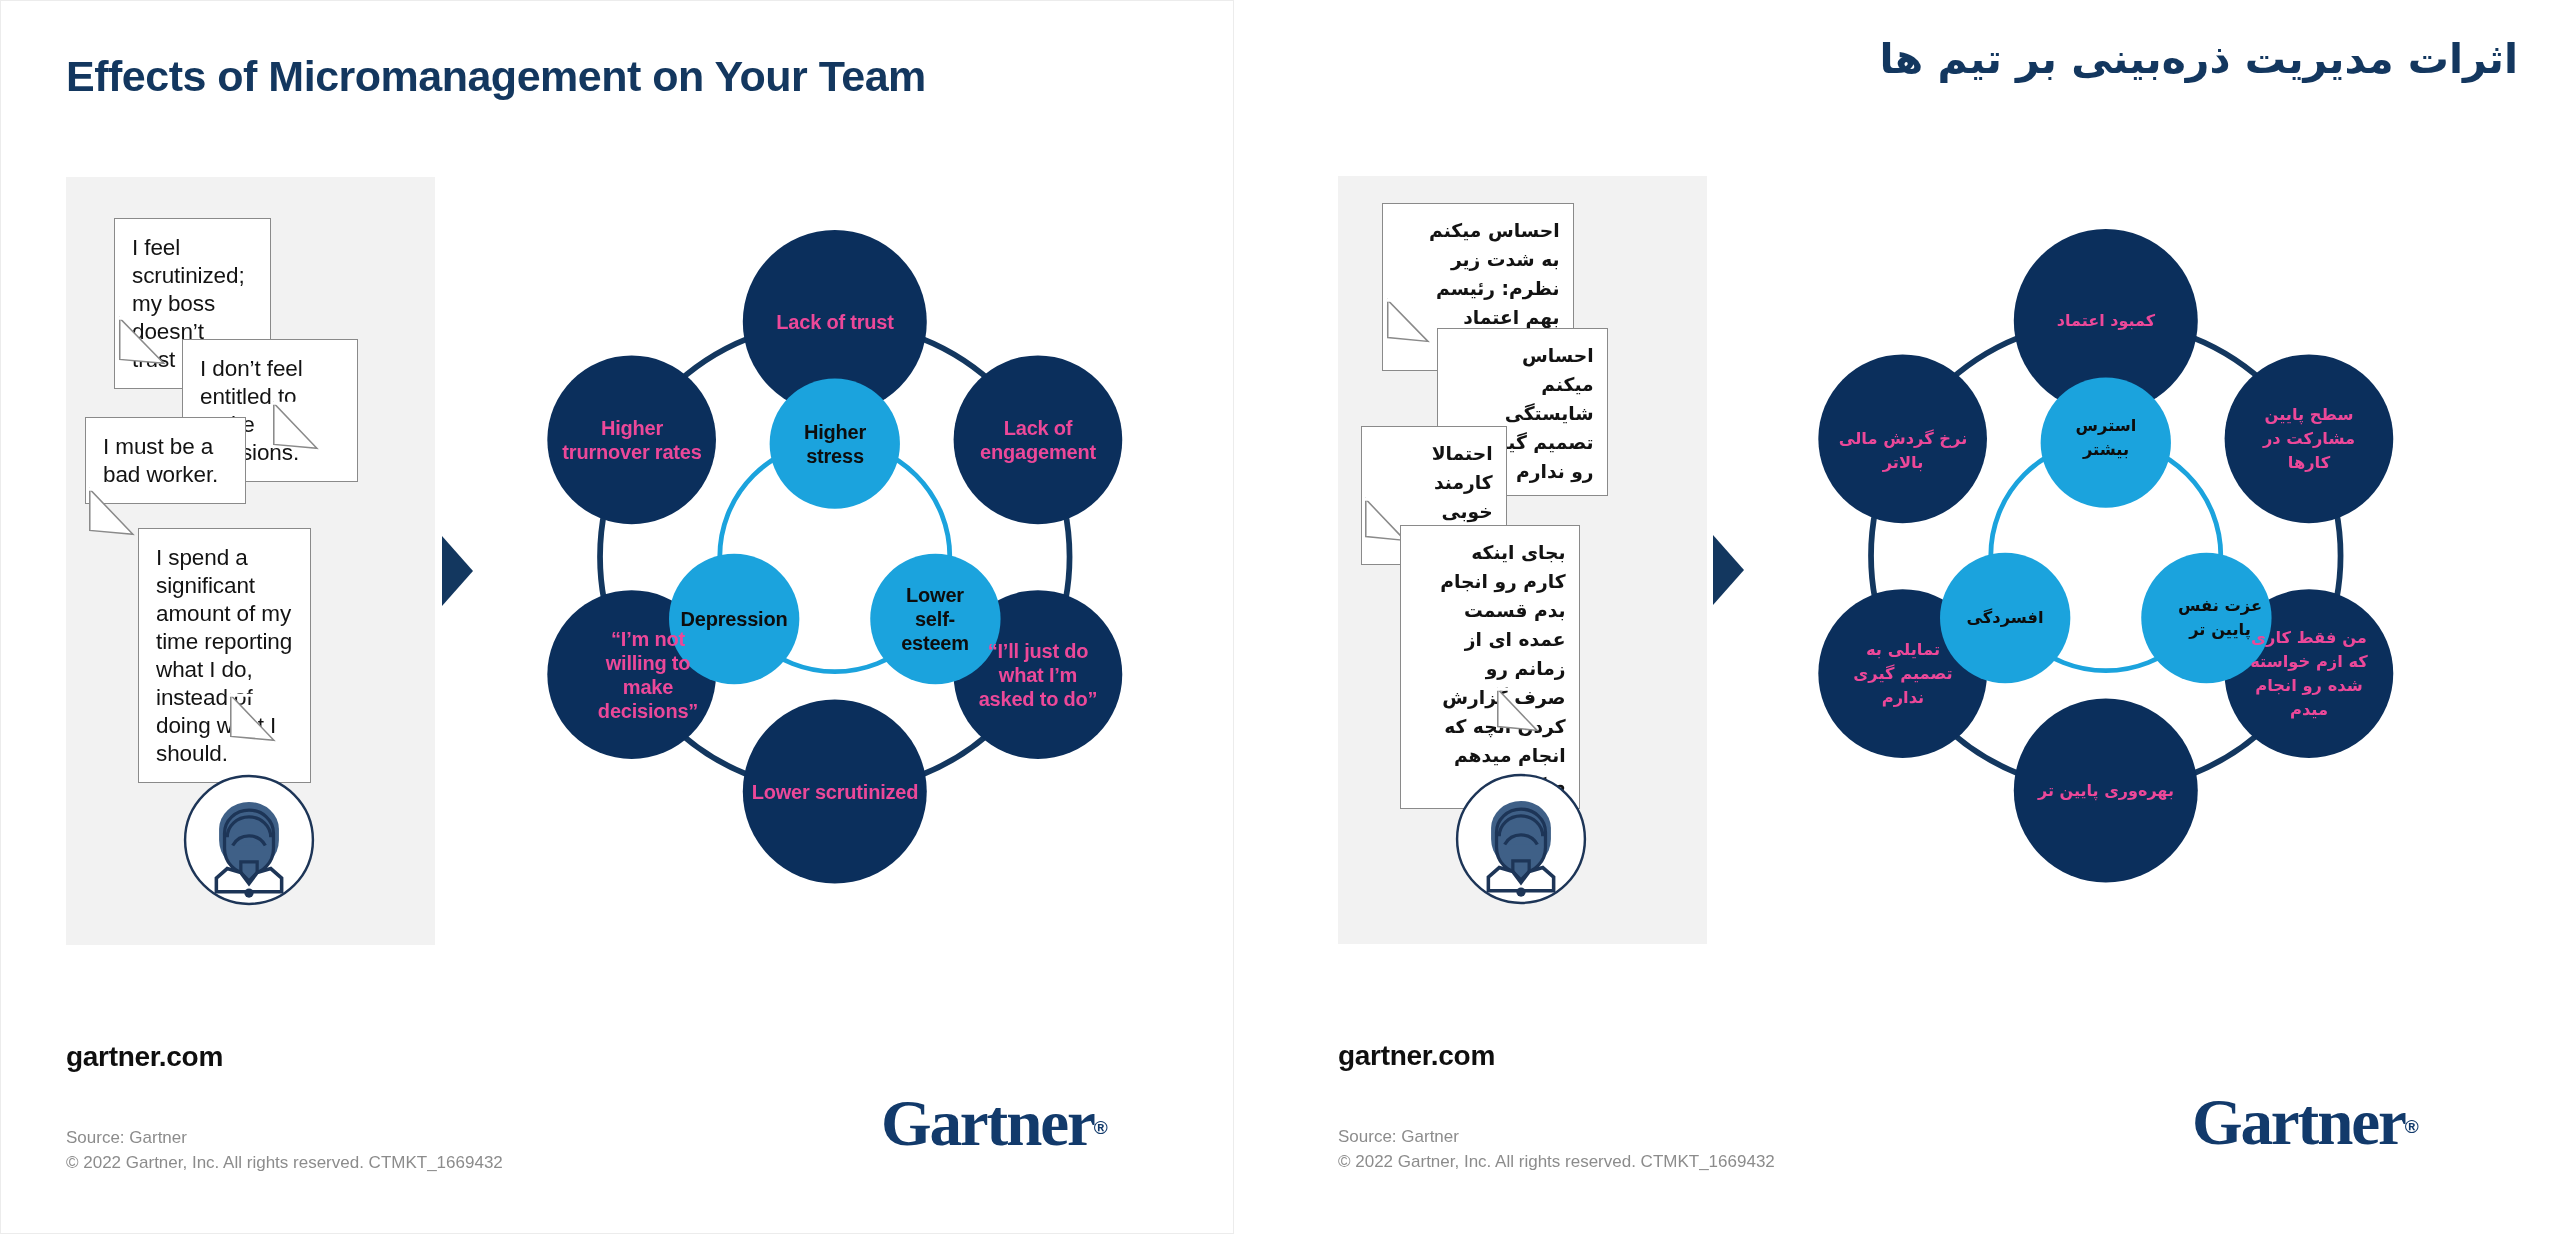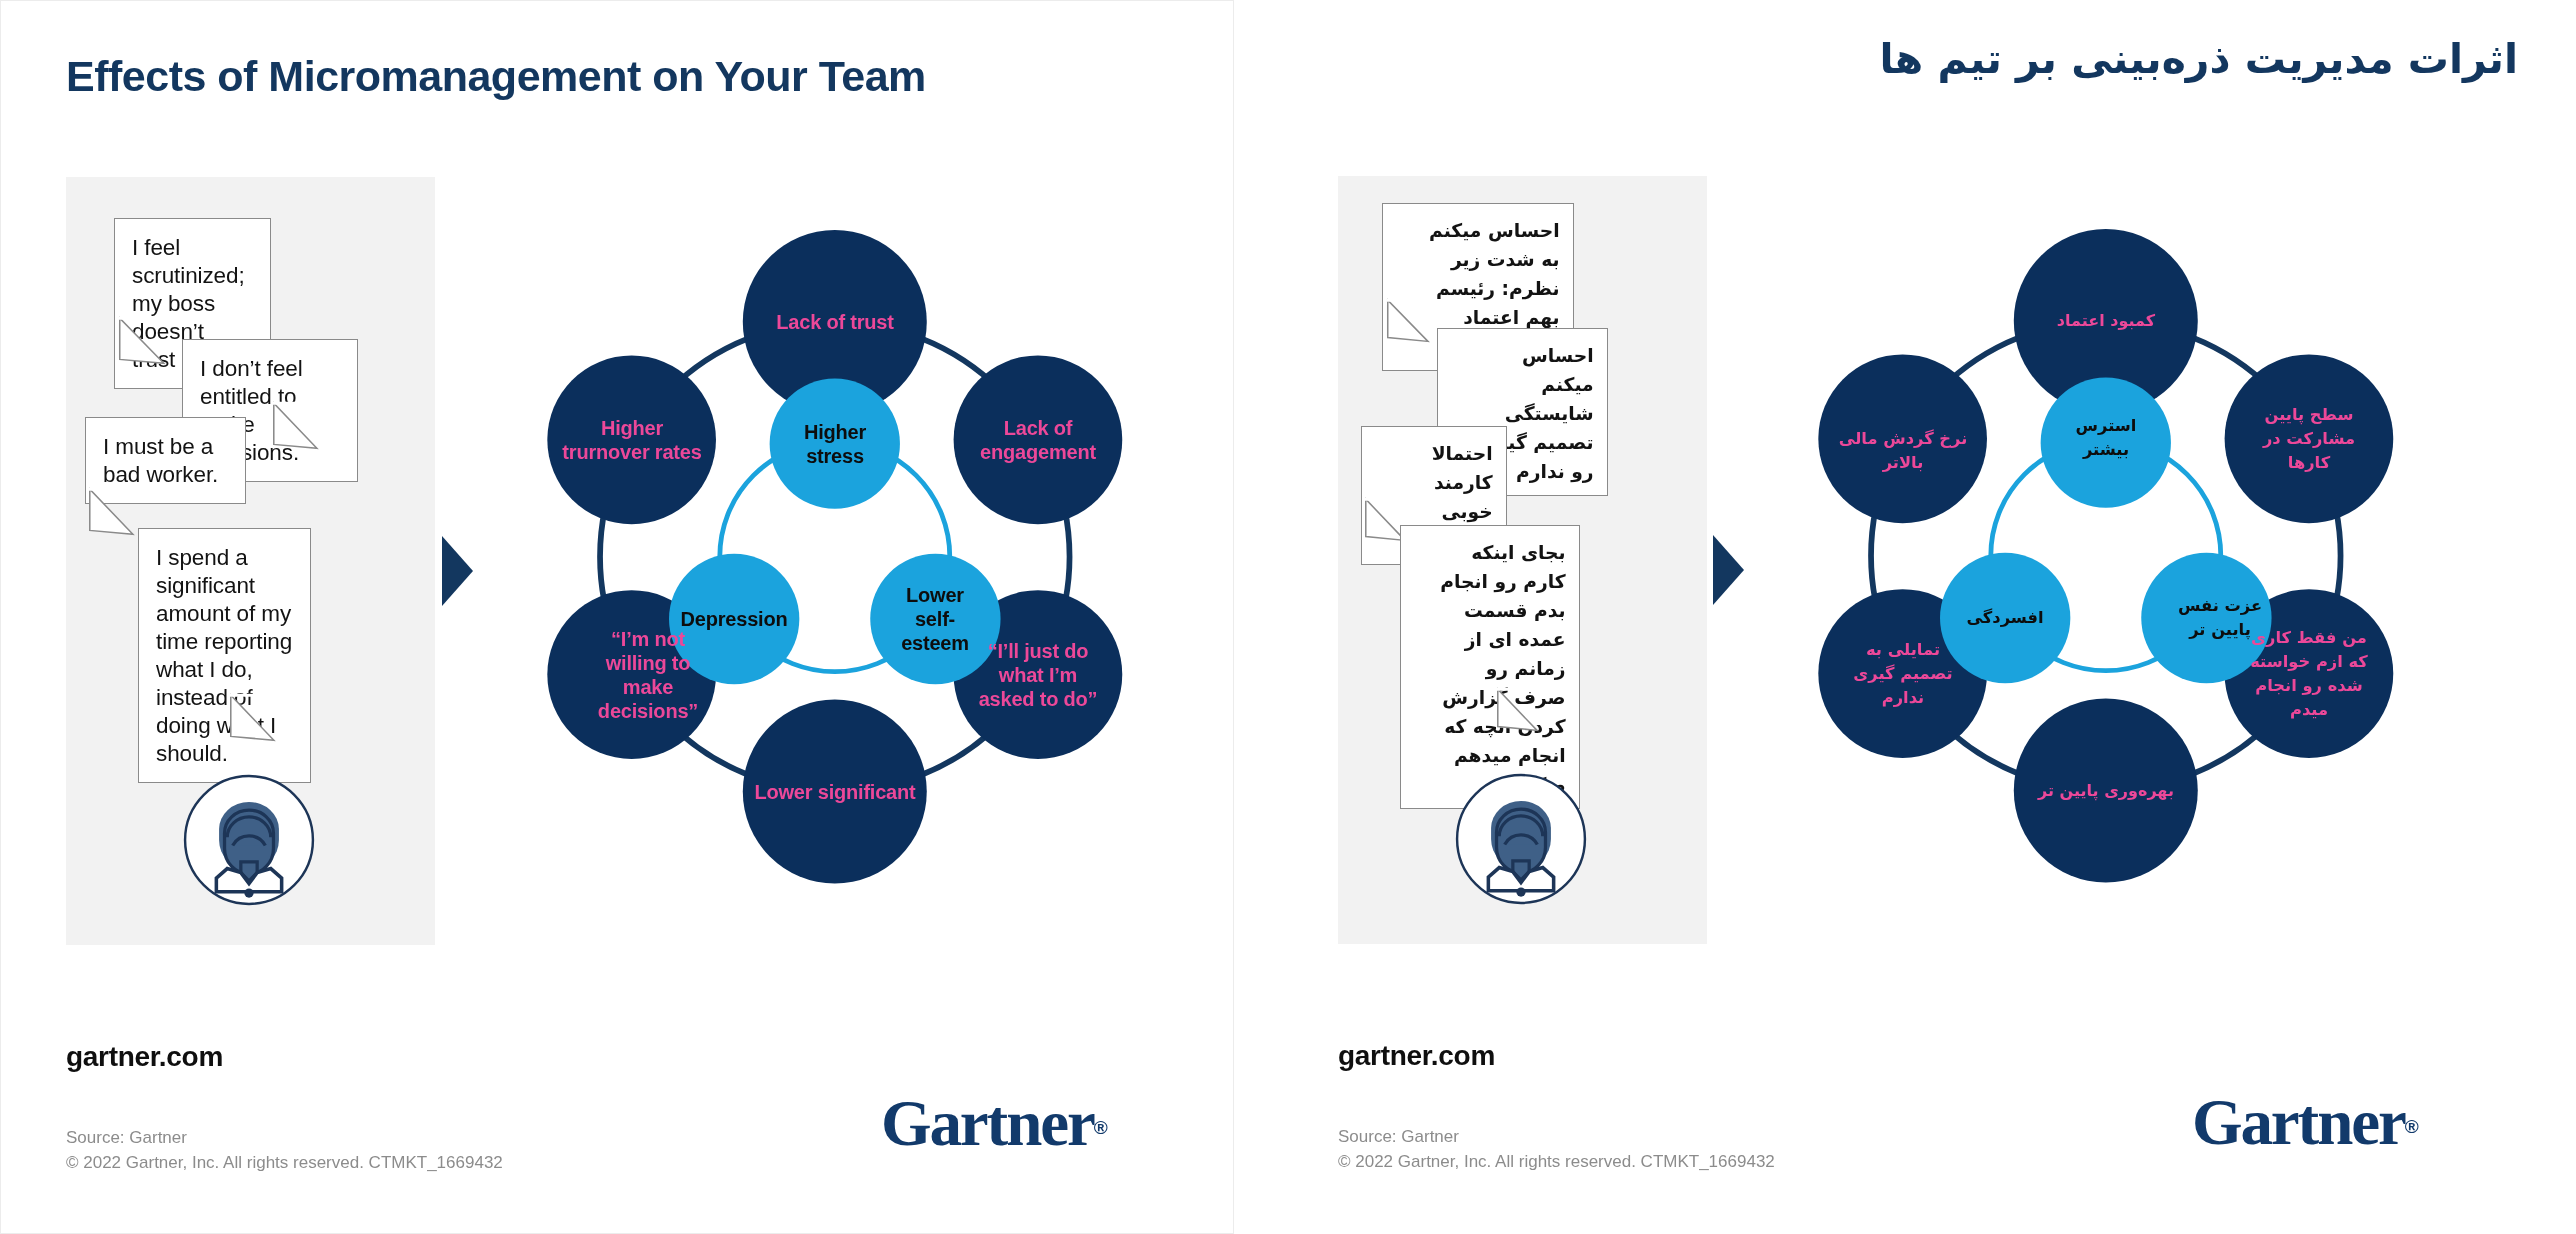--- a/index.html
+++ b/index.html
@@ -150,21 +150,21 @@
         <circle cx="178" cy="268" r="88" fill="#0b2f5c"></circle>
 
         <circle cx="390" cy="272" r="68" fill="#1ba3dd"></circle>
         <circle cx="495" cy="455" r="68" fill="#1ba3dd"></circle>
         <circle cx="285" cy="455" r="68" fill="#1ba3dd"></circle>
       </svg>
 
       <div class="node-label node-outer lbl-en" style="left:374px;top:139px;width:173px;">Lack of trust</div>
       <div class="node-label node-outer lbl-en" style="left:577px;top:257px;width:155px;">Lack of engagement</div>
       <div class="node-label node-outer lbl-en" style="left:577px;top:492px;width:123px;">“I’ll just do what I’m asked to do”</div>
-      <div class="node-label node-outer lbl-en" style="left:374px;top:609px;width:169px;">Lower significant</div>
+      <div class="node-label node-outer lbl-en" style="left:374px;top:609px;width:169px;">Lower scrutinized</div>
       <div class="node-label node-outer lbl-en" style="left:187px;top:492px;width:125px;">“I’m not willing to make decisions”</div>
       <div class="node-label node-outer lbl-en" style="left:171px;top:257px;width:144px;">Higher trurnover rates</div>
 
       <div class="node-label node-inner lbl-en" style="left:374px;top:261px;width:113px;">Higher stress</div>
       <div class="node-label node-inner lbl-en" style="left:474px;top:436px;width:92px;">Lower self-esteem</div>
       <div class="node-label node-inner lbl-en" style="left:273px;top:436px;width:127px;">Depression</div>
     </div>
 
     <div class="foot-url" style="left:65px;top:1040px;">gartner.com</div>
     <div class="foot-src" style="left:65px;top:1124px;">Source: Gartner</div>

